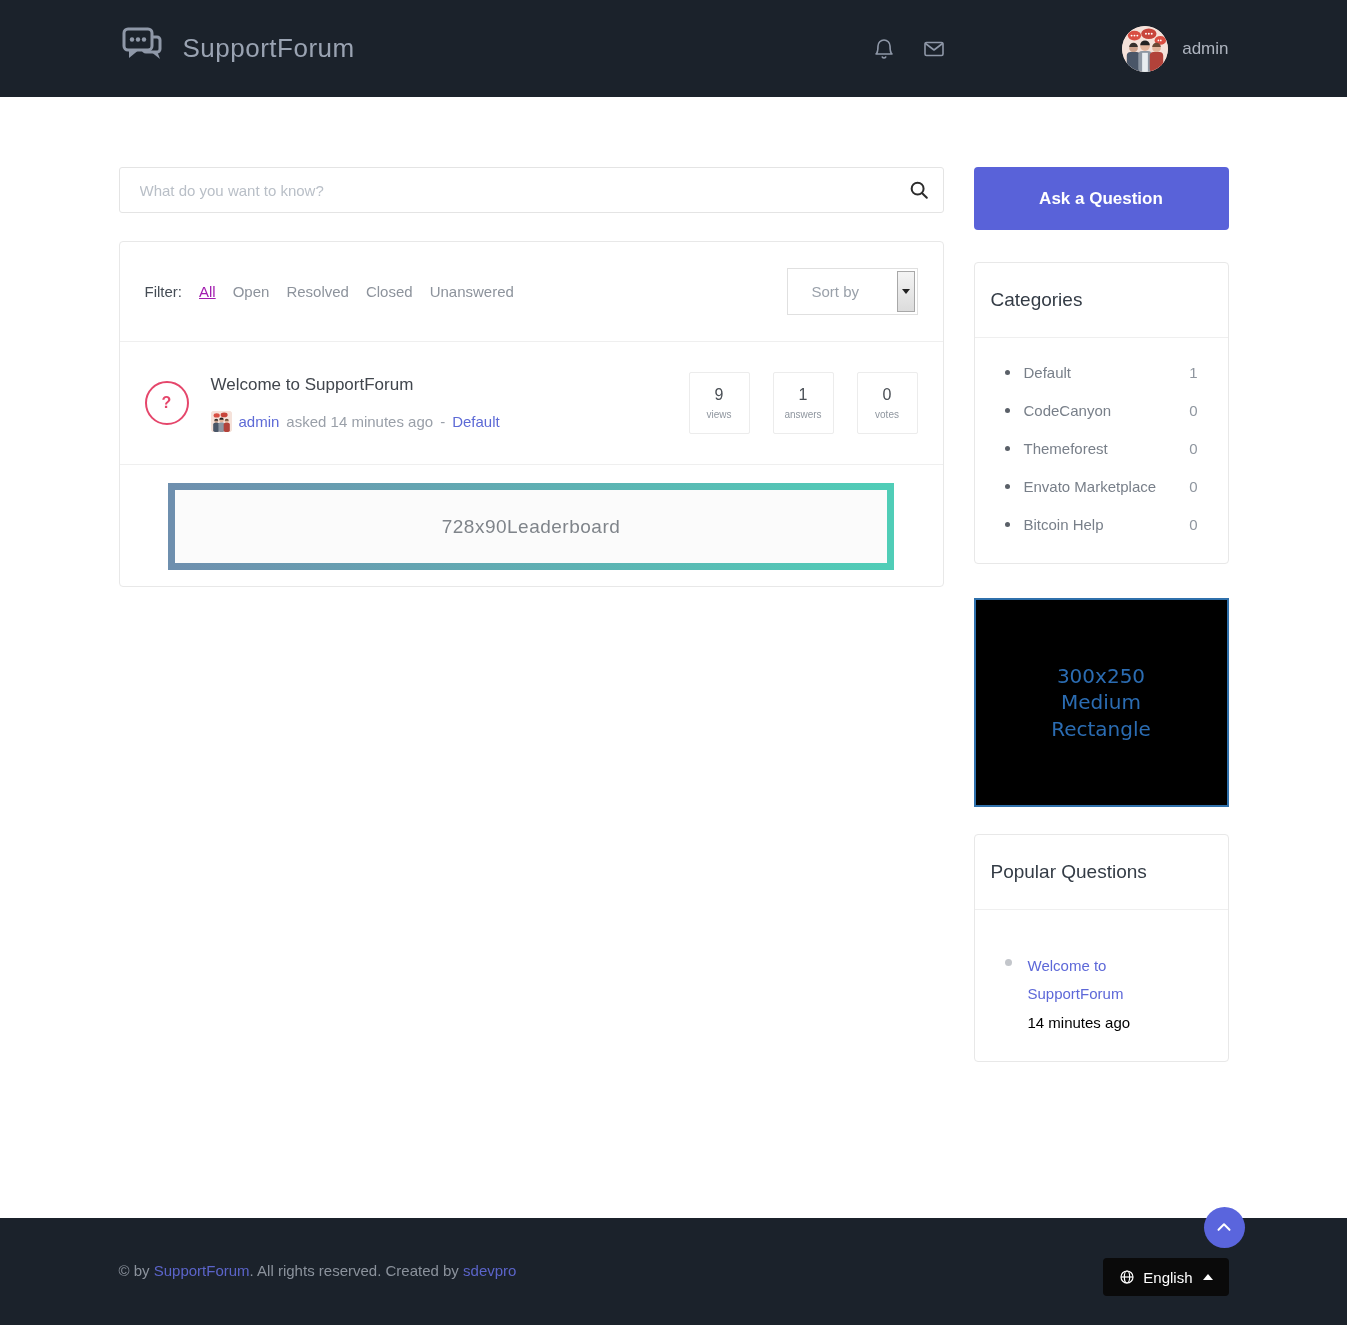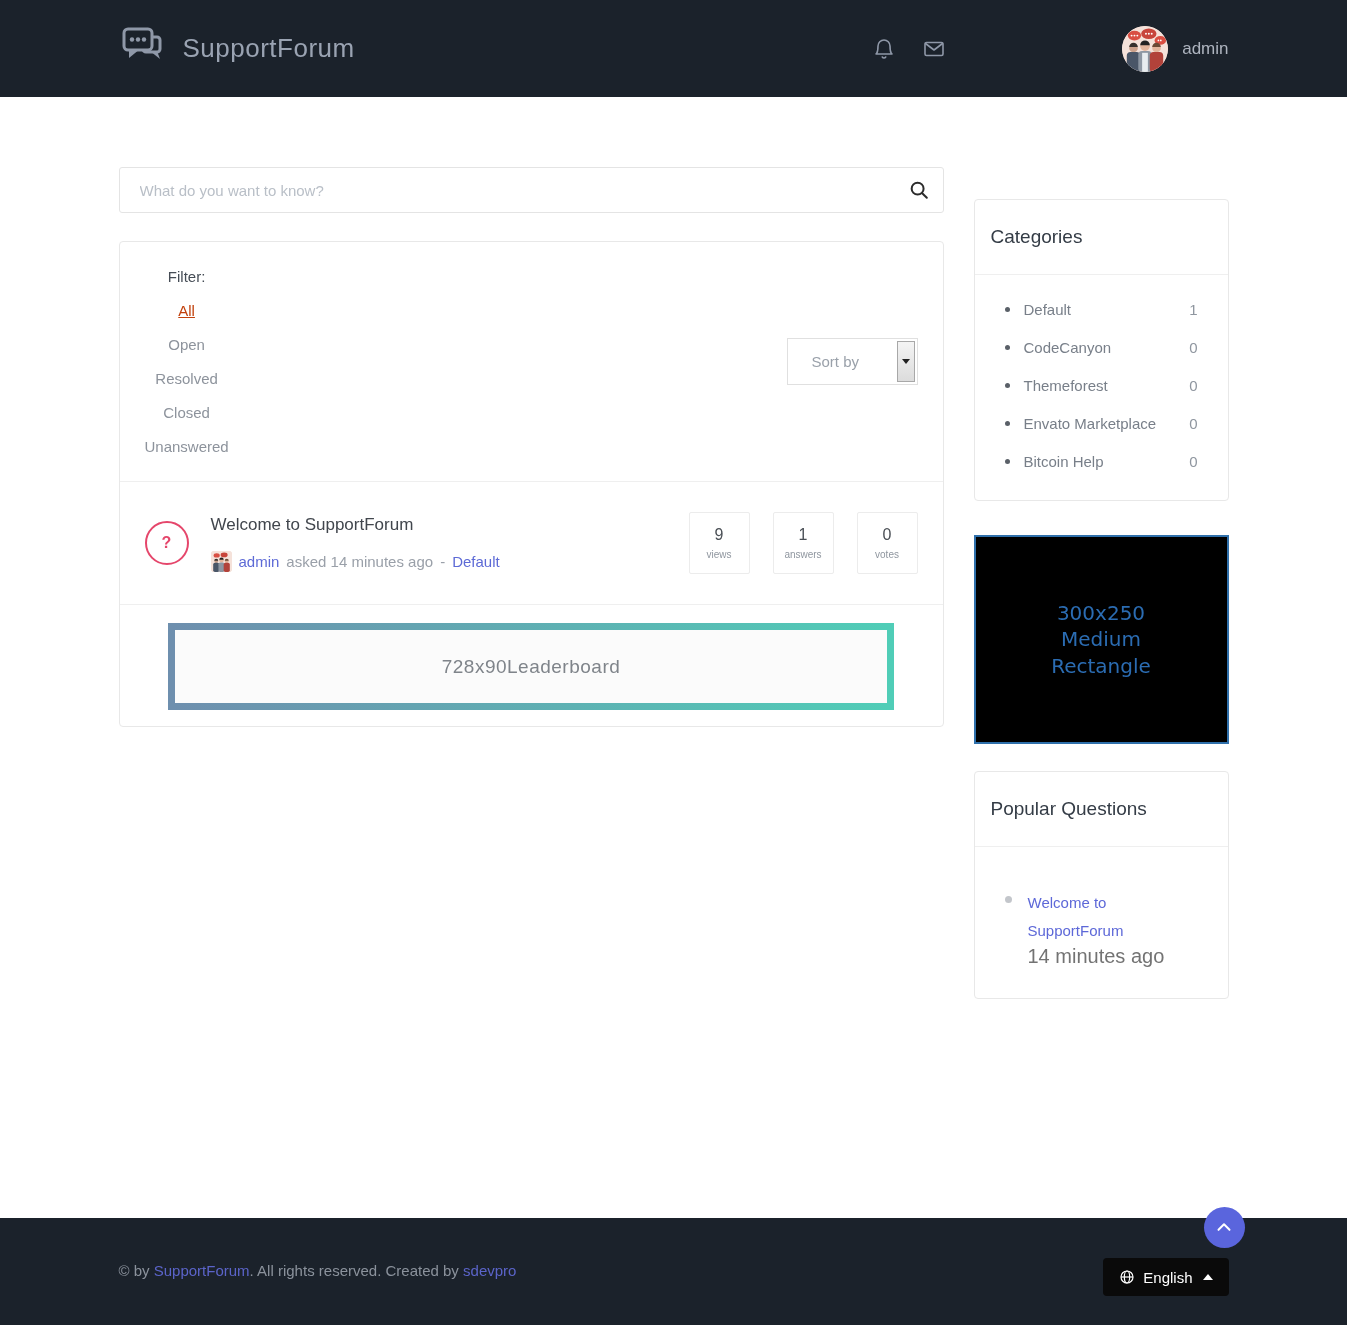--- a/index.html
+++ b/index.html
@@ -34,24 +34,24 @@
     width:100%; height:46px; border:1px solid #e4e4e4; border-radius:3px;
     padding:0 48px 0 20px; font-size:15px; color:#8b5cf6; outline:none;
     font-family:"Liberation Sans", sans-serif;
   }
   .search-input::placeholder { color:#b9bfc7; }
   .search-btn { position:absolute; right:14px; top:12px; width:22px; height:22px; background:none; border:none; cursor:pointer; }
 
   
   .list-card { margin-top:28px; border:1px solid #e8e8e8; border-radius:4px; background:#fff; }
   .filter-row { display:flex; align-items:center; justify-content:space-between; padding:26px 25px; }
-  .filter-links { display:flex; align-items:center; gap:17px; font-size:15px;flex-direction:column; }
+  .filter-links { display:flex; align-items:center; gap:17px; font-size:15px; }
   .filter-label { color:#454c55; }
   .filter-link { color:#8d939c; text-decoration:none; cursor:pointer; }
-  .filter-link.active { color:#c2410c;text-decoration:underline; }
+  .filter-link.active { color:#a21caf;text-decoration:underline; }
   .sortby {
     position:relative; width:131px; height:47px; border:1px solid #e0e0e0; background:#fff;
     display:flex; align-items:center; padding-left:24px; font-size:15px; color:#9aa1aa; cursor:pointer;
   }
   .sortby-strip {
     position:absolute; top:2px; bottom:2px; right:2px; width:18px;
     background:linear-gradient(#f4f4f4,#dcdcdc); border:1px solid #a8a8a8;
     display:flex; align-items:center; justify-content:center;
   }
   .sortby-caret { width:0; height:0; border-left:4px solid transparent; border-right:4px solid transparent; border-top:5px solid #222; }
@@ -105,21 +105,21 @@
   .cards-gap1 { margin-top:32px; }
   .rect-ad {
     margin-top:34px; width:255px; height:209px; background:#000000; border:2px solid #2f70ab;
     display:flex; align-items:center; justify-content:center; text-align:center;
     font-family:"DejaVu Sans", sans-serif; font-size:20px; color:#2b6cb2; line-height:1.32; cursor:pointer;
   }
   .popular-card { margin-top:27px; }
   .pop-item { display:flex; align-items:flex-start; padding-top:16px; }
   .pop-bullet { width:7px; height:7px; border-radius:50%; background:#c3c6cb; margin:7px 16px 0 0; flex:0 0 auto; }
   .pop-link { display:block; max-width:125px; color:#5d68d8; text-decoration:none; font-size:15px; line-height:1.85; cursor:pointer; }
-  .pop-time { margin-top:0; font-size:20px; color:#737373; }
+  .pop-time { margin-top:6px; font-size:15px; color:#000000; }
 
   
   .site-footer { height:107px; background:#1b222b; position:relative; }
   .site-footer .container { height:100%; }
   .copyright { position:absolute; top:44px; left:0; font-size:15px; color:#8b929c; }
   .footer-link { color:#5b64c9; text-decoration:none; cursor:pointer; }
   .lang-btn {
     position:absolute; top:40px; right:0; height:38px; padding:0 16px;
     background:#0a0a0a; border:none; border-radius:4px; color:#fff; font-size:15px;
     display:flex; align-items:center; gap:8px; cursor:pointer;
@@ -280,20 +280,21 @@
           <div class="ad-row">
             <div class="leaderboard">
               <span>728x90</span>
               <span>Leaderboard</span>
             </div>
           </div>
         </div>
       </div>
 
       <div class="side-col">
+        <button class="ask-btn">Ask a Question</button>
 
         <div class="side-card cards-gap1">
           <div class="side-card-head">Categories</div>
           <div class="divider"></div>
           <div class="side-card-body">
             <div class="cat-item">
               <span class="bullet"></span>
               <span class="cat-name">Default</span>
               <span class="cat-count">1</span>
             </div>

